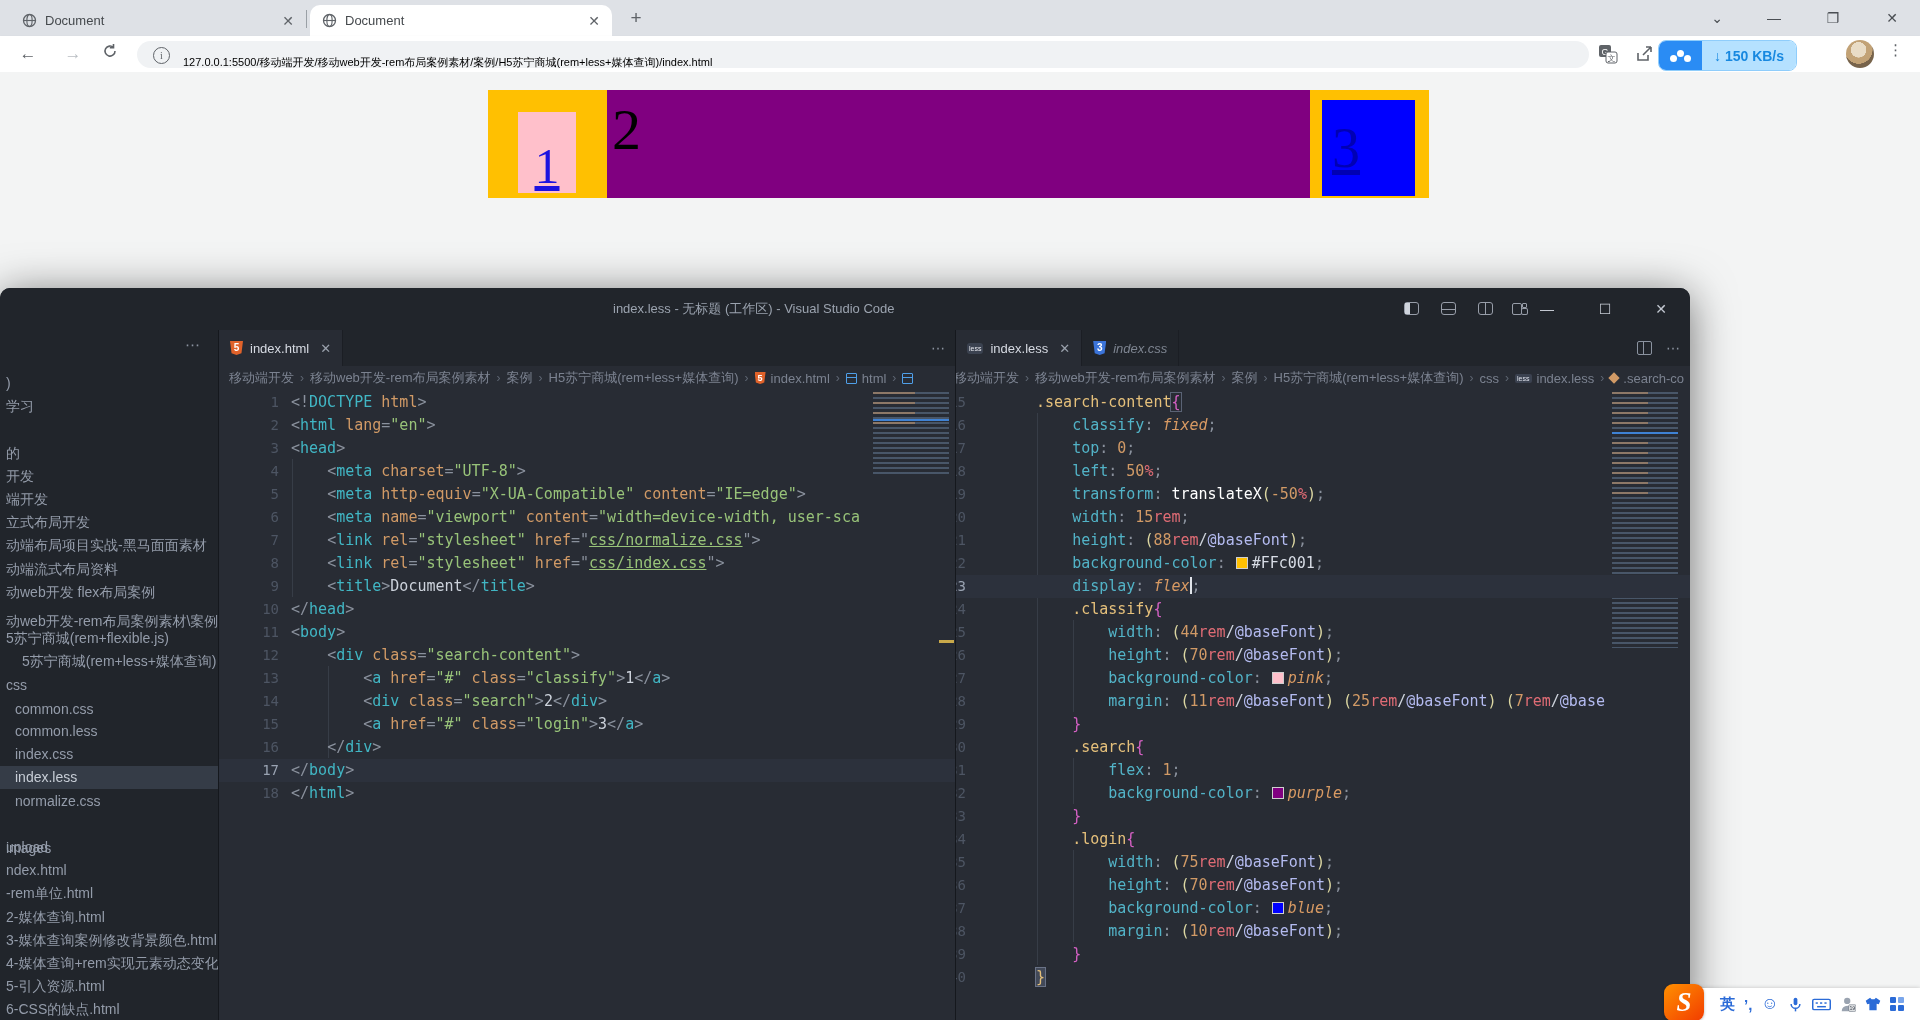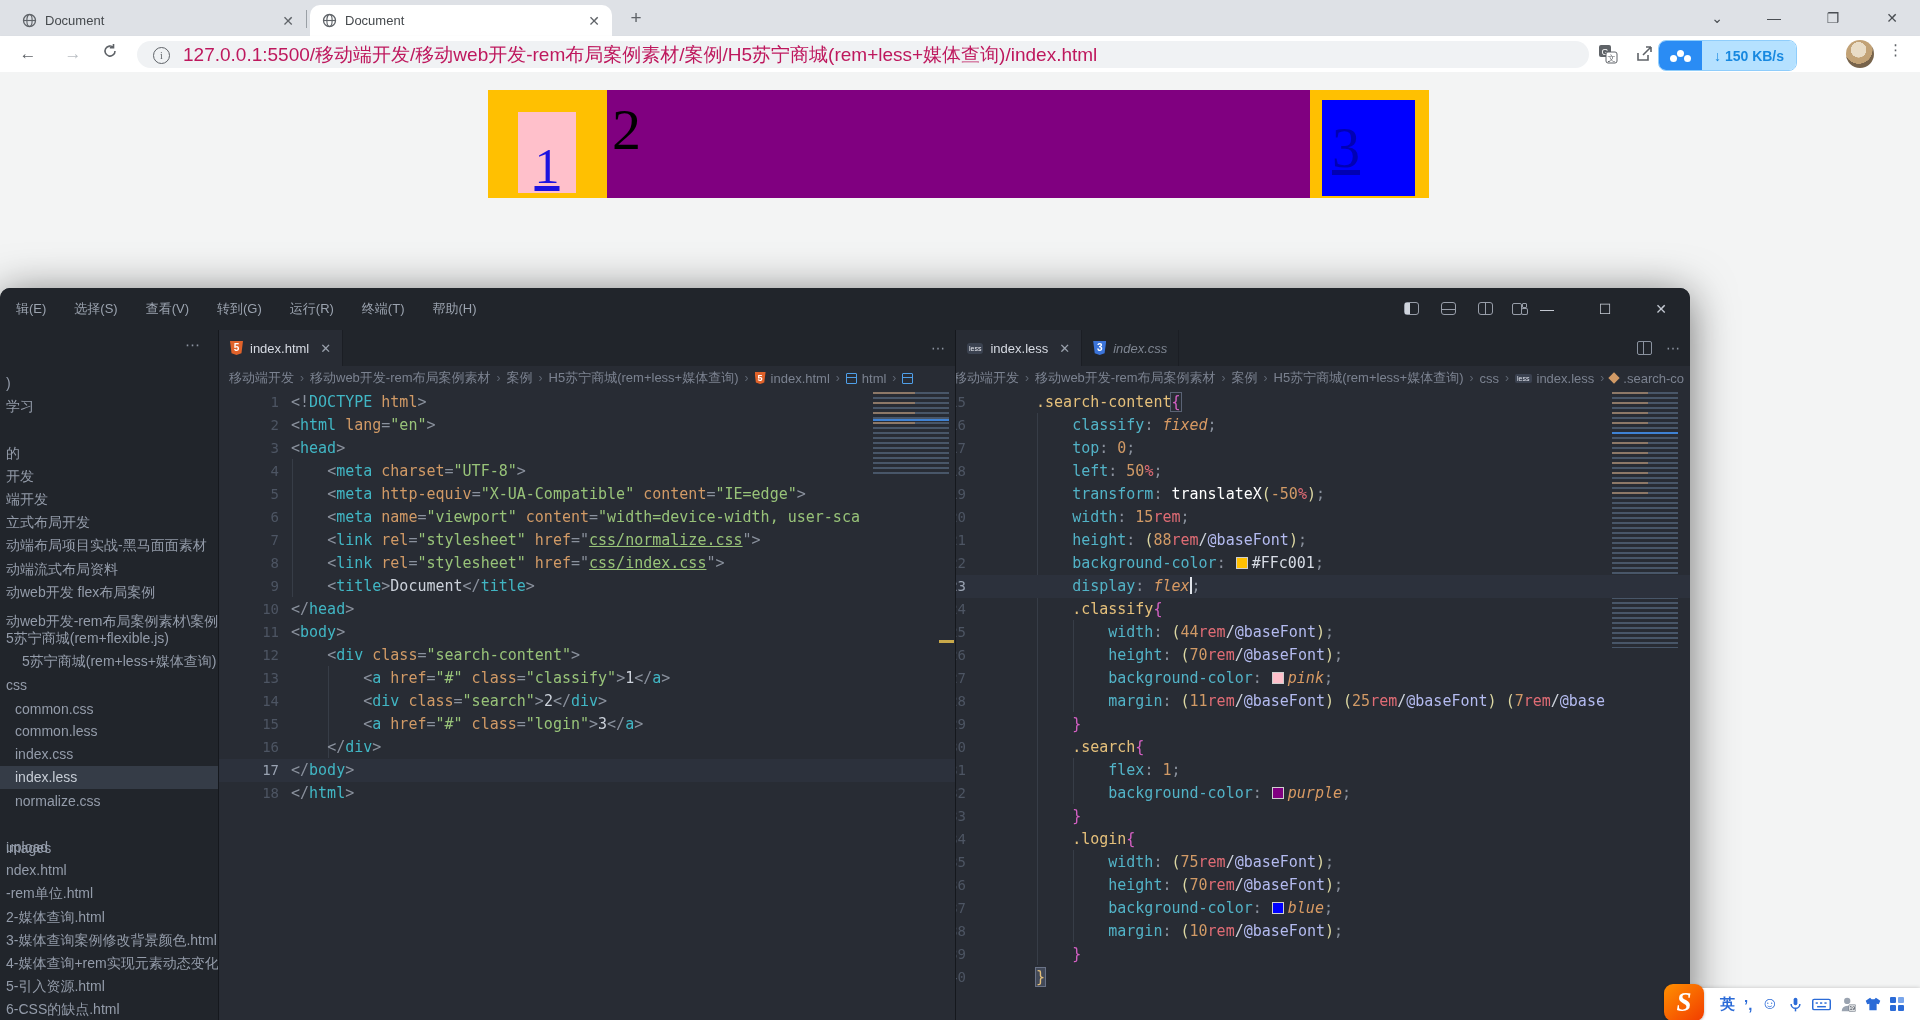--- a/index.html
+++ b/index.html
@@ -13,21 +13,21 @@
   .btab .tclose{font-size:14px;color:#5f6368;margin-left:auto;cursor:default}
   .btab.active{background:#fff;border-radius:10px 10px 0 0}
   .tabdivider{position:absolute;left:306px;top:10px;width:1px;height:18px;background:#9aa0a6}
   .globe{width:15px;height:15px;flex:0 0 15px}
   .newtab{position:absolute;left:624px;top:6px;width:24px;height:24px;font-size:19px;line-height:24px;text-align:center;color:#5f6368}
   .wbtn{position:absolute;top:0;height:36px;line-height:36px;font-size:14px;color:#4a4e53;text-align:center;width:30px}
 
   .toolbar{position:absolute;left:0;top:36px;width:1920px;height:36px;background:#fff;box-shadow:0 1px 2px rgba(0,0,0,.12)}
   .navic{position:absolute;top:6px;width:24px;height:24px;text-align:center;line-height:24px;font-size:17px;color:#5f6368}
   .urlpill{position:absolute;left:137px;top:5px;width:1452px;height:27px;border-radius:14px;background:#f0f2f4}
-  .urltext{position:absolute;left:46px;top:0;line-height:27px;font-size:19px;color:#be185d;white-space:nowrap}
+  .urltext{position:absolute;left:46px;top:8px;line-height:27px;font-size:11px;color:#000000;white-space:nowrap}
   .iinfo{position:absolute;left:16px;top:6px;width:15px;height:15px;border:1.5px solid #5f6368;border-radius:50%;
          color:#5f6368;font-size:10px;line-height:15px;text-align:center;font-family:"Liberation Serif",serif}
   .tbic{position:absolute;top:8px;width:22px;height:22px;color:#5f6368}
   .badge{position:absolute;left:1658px;top:4px;height:29px;border-radius:8px;display:flex;overflow:hidden;border:1px solid #8fcdfb}
   .badge .bseg1{width:43px;background:#2a8cf4;display:flex;align-items:center;justify-content:center}
   .bn-ico{width:7px;height:7px;border-radius:50%;background:#fff;box-shadow:-7px 5px 0 #fff,7px 5px 0 #fff;margin-bottom:5px}
   .badge .bseg2{background:#b5e1ff;color:#1788e0;font-size:14px;font-weight:bold;display:flex;align-items:center;padding:0 12px;white-space:nowrap}
   .avatar{position:absolute;left:1846px;top:4px;width:28px;height:28px;border-radius:50%;
           background:radial-gradient(circle at 45% 35%,#e9dcc6 0 32%,#c2a276 33% 58%,#77634b 59% 100%)}
   .kebab{position:absolute;left:1888px;top:5px;font-size:15px;color:#5f6368;letter-spacing:0}
@@ -213,29 +213,21 @@
 <div class="num2">2</div>
 <div class="box-classify" id="boxClassify" style="background: rgb(255, 192, 203);">
     <span>1</span>
   </div>
 <div class="box-login" id="boxLogin" style="background: rgb(0, 0, 255);">
     <span>3</span>
   </div>
 
 <div class="vsc">
   <div class="titlebar">
-    <div class="menus" id="vsMenus">
-        <span class="menu-item">辑(E)</span>
-        <span class="menu-item">选择(S)</span>
-        <span class="menu-item">查看(V)</span>
-        <span class="menu-item">转到(G)</span>
-        <span class="menu-item">运行(R)</span>
-        <span class="menu-item">终端(T)</span>
-        <span class="menu-item">帮助(H)</span>
-      </div>
+    <div class="vsc-title">index.less - 无标题 (工作区) - Visual Studio Code</div>
     <div class="lo lo-a" style="left:1404px"></div>
     <div class="lo lo-b" style="left:1441px"></div>
     <div class="lo lo-c" style="left:1478px"></div>
     <div class="lo lo-d" style="left:1512px"></div>
     <div class="wc" style="left:1524px">—</div>
     <div class="wc" style="left:1582px">☐</div>
     <div class="wc" style="left:1638px">✕</div>
   </div>
   <div class="vmain">
     <div class="sidebar">

